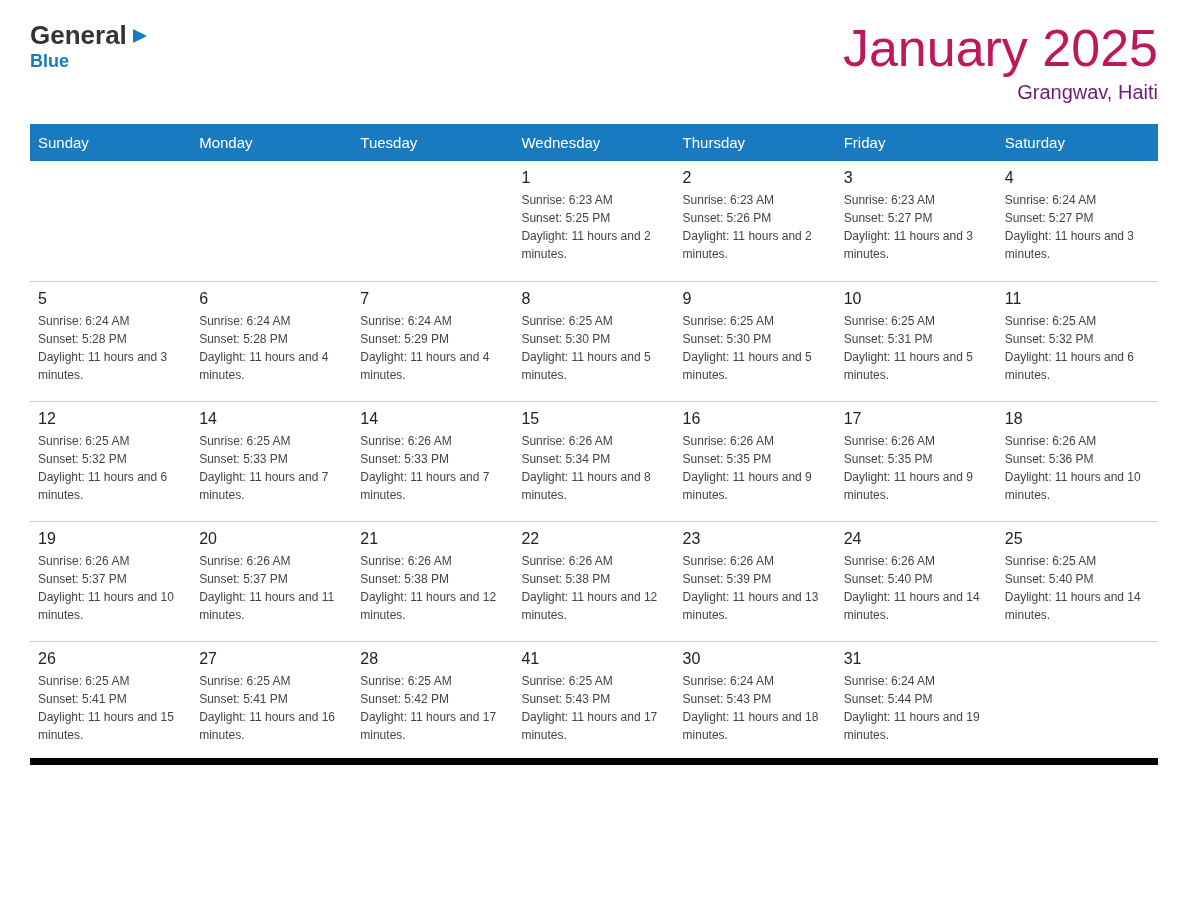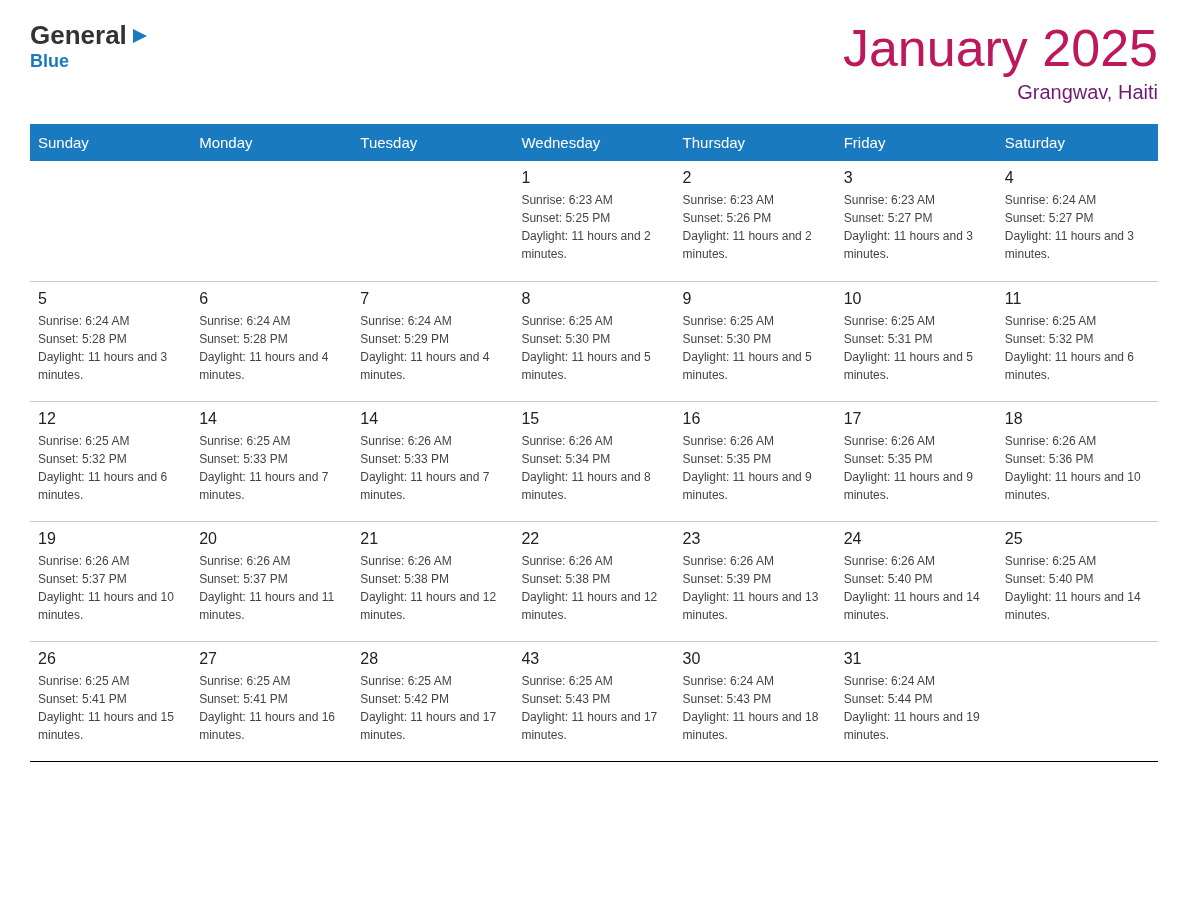--- a/index.html
+++ b/index.html
@@ -64,21 +64,21 @@
     }
     tbody td {
       vertical-align: top;
       padding: 8px 8px;
       border-bottom: 1px solid #ccc;
       font-size: 12.5px;
       color: #333;
       height: 120px;
     }
     tbody tr:last-child td {
-      border-bottom: 1px solid #000000;
+      border-bottom: 7px solid #000000;
     }
     .day-num {
       font-size: 16px;
       font-weight: normal;
       color: #222;
       display: block;
       margin-bottom: 4px;
     }
     .day-info {
       font-size: 12px;
@@ -297,21 +297,21 @@
 Sunset: 5:41 PM
 Daylight: 11 hours and 16 minutes.</div>
         </td>
         <td>
           <span class="day-num">28</span>
           <div class="day-info" style="white-space: pre-line;">Sunrise: 6:25 AM
 Sunset: 5:42 PM
 Daylight: 11 hours and 17 minutes.</div>
         </td>
         <td>
-          <span class="day-num">43</span>
+          <span class="day-num">41</span>
           <div class="day-info" style="white-space: pre-line;">Sunrise: 6:25 AM
 Sunset: 5:43 PM
 Daylight: 11 hours and 17 minutes.</div>
         </td>
         <td>
           <span class="day-num">30</span>
           <div class="day-info" style="white-space: pre-line;">Sunrise: 6:24 AM
 Sunset: 5:43 PM
 Daylight: 11 hours and 18 minutes.</div>
         </td>

